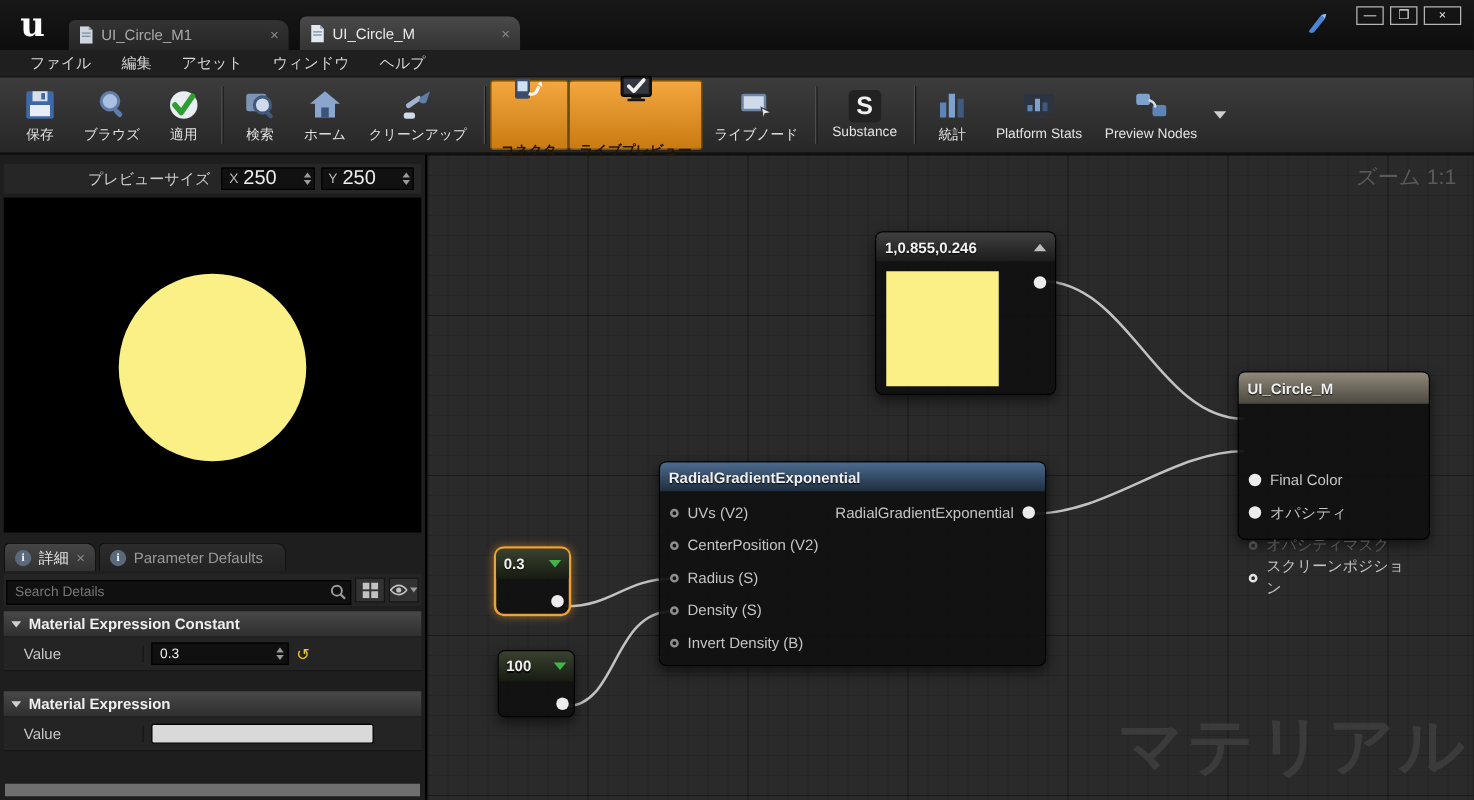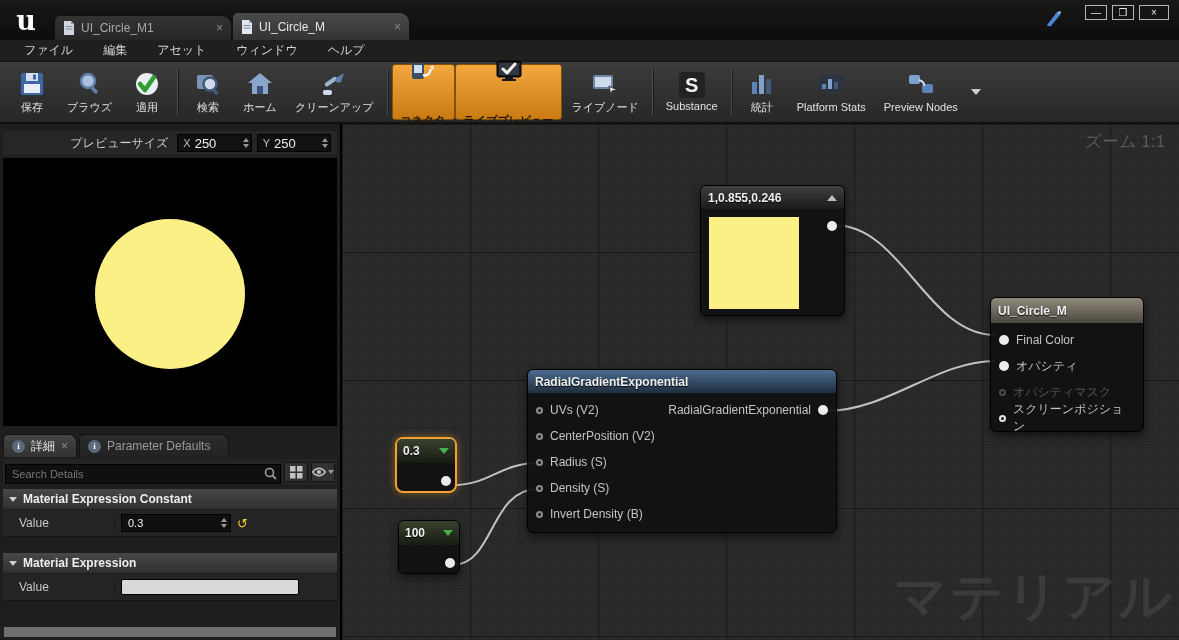--- a/index.html
+++ b/index.html
@@ -3,33 +3,33 @@
 <meta charset="utf-8">
 <style>
   * { margin:0; padding:0; box-sizing:border-box; }
   html,body { width:1179px; height:640px; overflow:hidden; background:#101010; }
   body { font-family:"Liberation Sans","DejaVu Sans",sans-serif; }
   .app { position:relative; width:1179px; height:640px; display:flex; flex-direction:column; background:#1b1b1b; color:#ddd; }
 
   
   .titlebar { position:relative; height:40px; background:linear-gradient(#181818,#0d0d0d); flex:0 0 40px; }
   .ue-logo { position:absolute; left:6px; top:2px; width:40px; height:36px; color:#fff; font-weight:bold; font-size:27px; display:flex; align-items:center; justify-content:center; font-family:"DejaVu Serif",serif; }
-  .tabstrip { position:absolute; left:54px; bottom:0; display:flex; align-items:flex-end; gap:0; }
+  .tabstrip { position:absolute; left:54px; bottom:0; display:flex; align-items:flex-end; gap:7px; }
   .doc-tab { height:25px; min-width:178px; display:flex; align-items:center; gap:6px; padding:0 8px; background:linear-gradient(#333,#262626); border:1px solid #111; border-bottom:none; border-radius:6px 10px 0 0; color:#a9a9a9; font-size:12px; }
   .doc-tab.active { height:28px; background:linear-gradient(#4a4a4a,#333); color:#e8e8e8; }
   .doc-tab .tab-label { flex:1; white-space:nowrap; }
   .tab-close { color:#8a8a8a; font-size:12px; line-height:1; cursor:pointer; }
   .tab-doc-icon { width:12px; height:14px; flex:0 0 12px; }
   .win-controls { position:absolute; right:10px; top:5px; display:flex; gap:5px; }
   .win-btn { width:22px; height:15px; border:1px solid #b5b5b5; background:#141414; color:#e8e8e8; font-size:10px; line-height:13px; text-align:center; }
   .win-btn.close { width:30px; }
   .brush-icon { position:absolute; right:115px; top:8px; width:20px; height:20px; }
 
   
-  .menubar { height:22px; flex:0 0 22px; background:#1f1f1f; display:flex; align-items:center; padding-left:12px; gap:6px; border-bottom:1px solid #141414; }
+  .menubar { height:22px; flex:0 0 22px; background:#1f1f1f; display:flex; align-items:center; padding-left:12px; gap:0; border-bottom:1px solid #141414; }
   .menu-item { padding:2px 12px; font-size:12px; color:#d6d6d6; cursor:default; }
 
   
   .toolbar { height:62px; flex:0 0 62px; background:linear-gradient(#3c3c3c,#272727); display:flex; align-items:center; padding:0 6px; border-bottom:2px solid #101010; }
   .tb-btn { display:flex; flex-direction:column; align-items:center; justify-content:center; gap:2px; min-width:52px; height:56px; padding:2px 8px; border:1px solid transparent; border-radius:3px; cursor:pointer; }
   .tb-btn .tb-label { font-size:11px; color:#e2e2e2; white-space:nowrap; }
   .tb-btn.active { background:linear-gradient(#f3a73e,#c97b12); border-color:#7e5306;gap:28px; }
   .tb-btn.active .tb-label { color:#241504; font-weight:bold; }
   .tb-sep { width:1px; height:46px; background:#4e4e4e; margin:0 4px; box-shadow:1px 0 0 #191919; }
   .tb-icon { width:30px; height:28px; display:flex; align-items:center; justify-content:center; }
@@ -38,21 +38,21 @@
 
   
   .content { flex:1; display:flex; min-height:0; }
 
   
   .left-panel { position:relative; width:342px; flex:0 0 342px; background:#1e1e1e; border-right:2px solid #000; }
   .ps-row { height:24px; margin:7px 3px 3px 3px; background:#262626; display:flex; align-items:center; justify-content:flex-end; gap:5px; padding:0 6px; }
   .ps-label { font-size:12px; color:#cfcfcf; margin-right:4px; }
   .spin { display:flex; align-items:center; background:#111; border:1px solid #000; height:18px; padding:0 2px 0 5px; gap:4px; }
   .spin .axis { font-size:11px; color:#bbb; }
-  .spin .spin-val { font-size:13px; color:#eee; width:44px; }
+  .spin .spin-val { font-size:16px; color:#eee; width:44px; }
   .spin-arrows { display:flex; flex-direction:column; gap:2px; }
   .spin-arrows i { display:block; width:0; height:0; border-left:3px solid transparent; border-right:3px solid transparent; }
   .spin-arrows .up { border-bottom:4px solid #9a9a9a; }
   .spin-arrows .dn { border-top:4px solid #9a9a9a; }
   .viewport { position:relative; height:268px; margin:0 3px; background:#000; }
   .preview-circle { position:absolute; left:calc(50% - 75px); top:61px; width:150px; height:150px; border-radius:50%; background:#fbf086; }
 
   .detail-tabs { display:flex; align-items:flex-end; gap:2px; margin:8px 3px 0 3px; height:23px; }
   .d-tab { display:flex; align-items:center; gap:6px; height:23px; padding:0 8px; font-size:12px; border-radius:5px 8px 0 0; border:1px solid #111; border-bottom:none; }
   .d-tab.active { background:linear-gradient(#454545,#323232); color:#e6e6e6; }
@@ -111,21 +111,21 @@
   .node-color { left:358px; top:61px; width:145px; height:131px; }
   .swatch { position:absolute; left:8px; top:31px; width:90px; height:92px; background:#fbf086; }
   .node-color .out-pin { position:absolute; right:7px; top:35px; width:10px; height:10px; border-radius:50%; background:#ececec; }
 
   .node-radial { left:185px; top:245px; width:310px; height:164px; }
   .node-radial .body { padding:4px 0 6px 0; position:relative; }
   .node-radial .out-abs { position:absolute; top:4px; right:0; }
 
   .node-result { left:648px; top:173px; width:154px; height:135px; }
   .node-result .node-header { height:25px; }
-  .node-result .body { padding:4px 0 6px 0; }
+  .node-result .body { padding:4px 0 6px 0;margin-top:44px; }
 
   .node-const { width:62px; }
   .node-const .node-header { height:24px; padding:0 6px; border-radius:5px 5px 0 0; }
   .node-const .cbody { position:relative; height:28px; }
   .node-const .out-pin { position:absolute; right:4px; bottom:5px; width:10px; height:10px; border-radius:50%; background:#ececec; }
   .node-c03 { left:53px; top:313px; border:2px solid #f0a132; border-radius:8px; box-shadow:0 0 8px rgba(240,161,50,.45); }
   .node-c100 { left:56px; top:396px; }
 </style>
 </head>
 <body>

